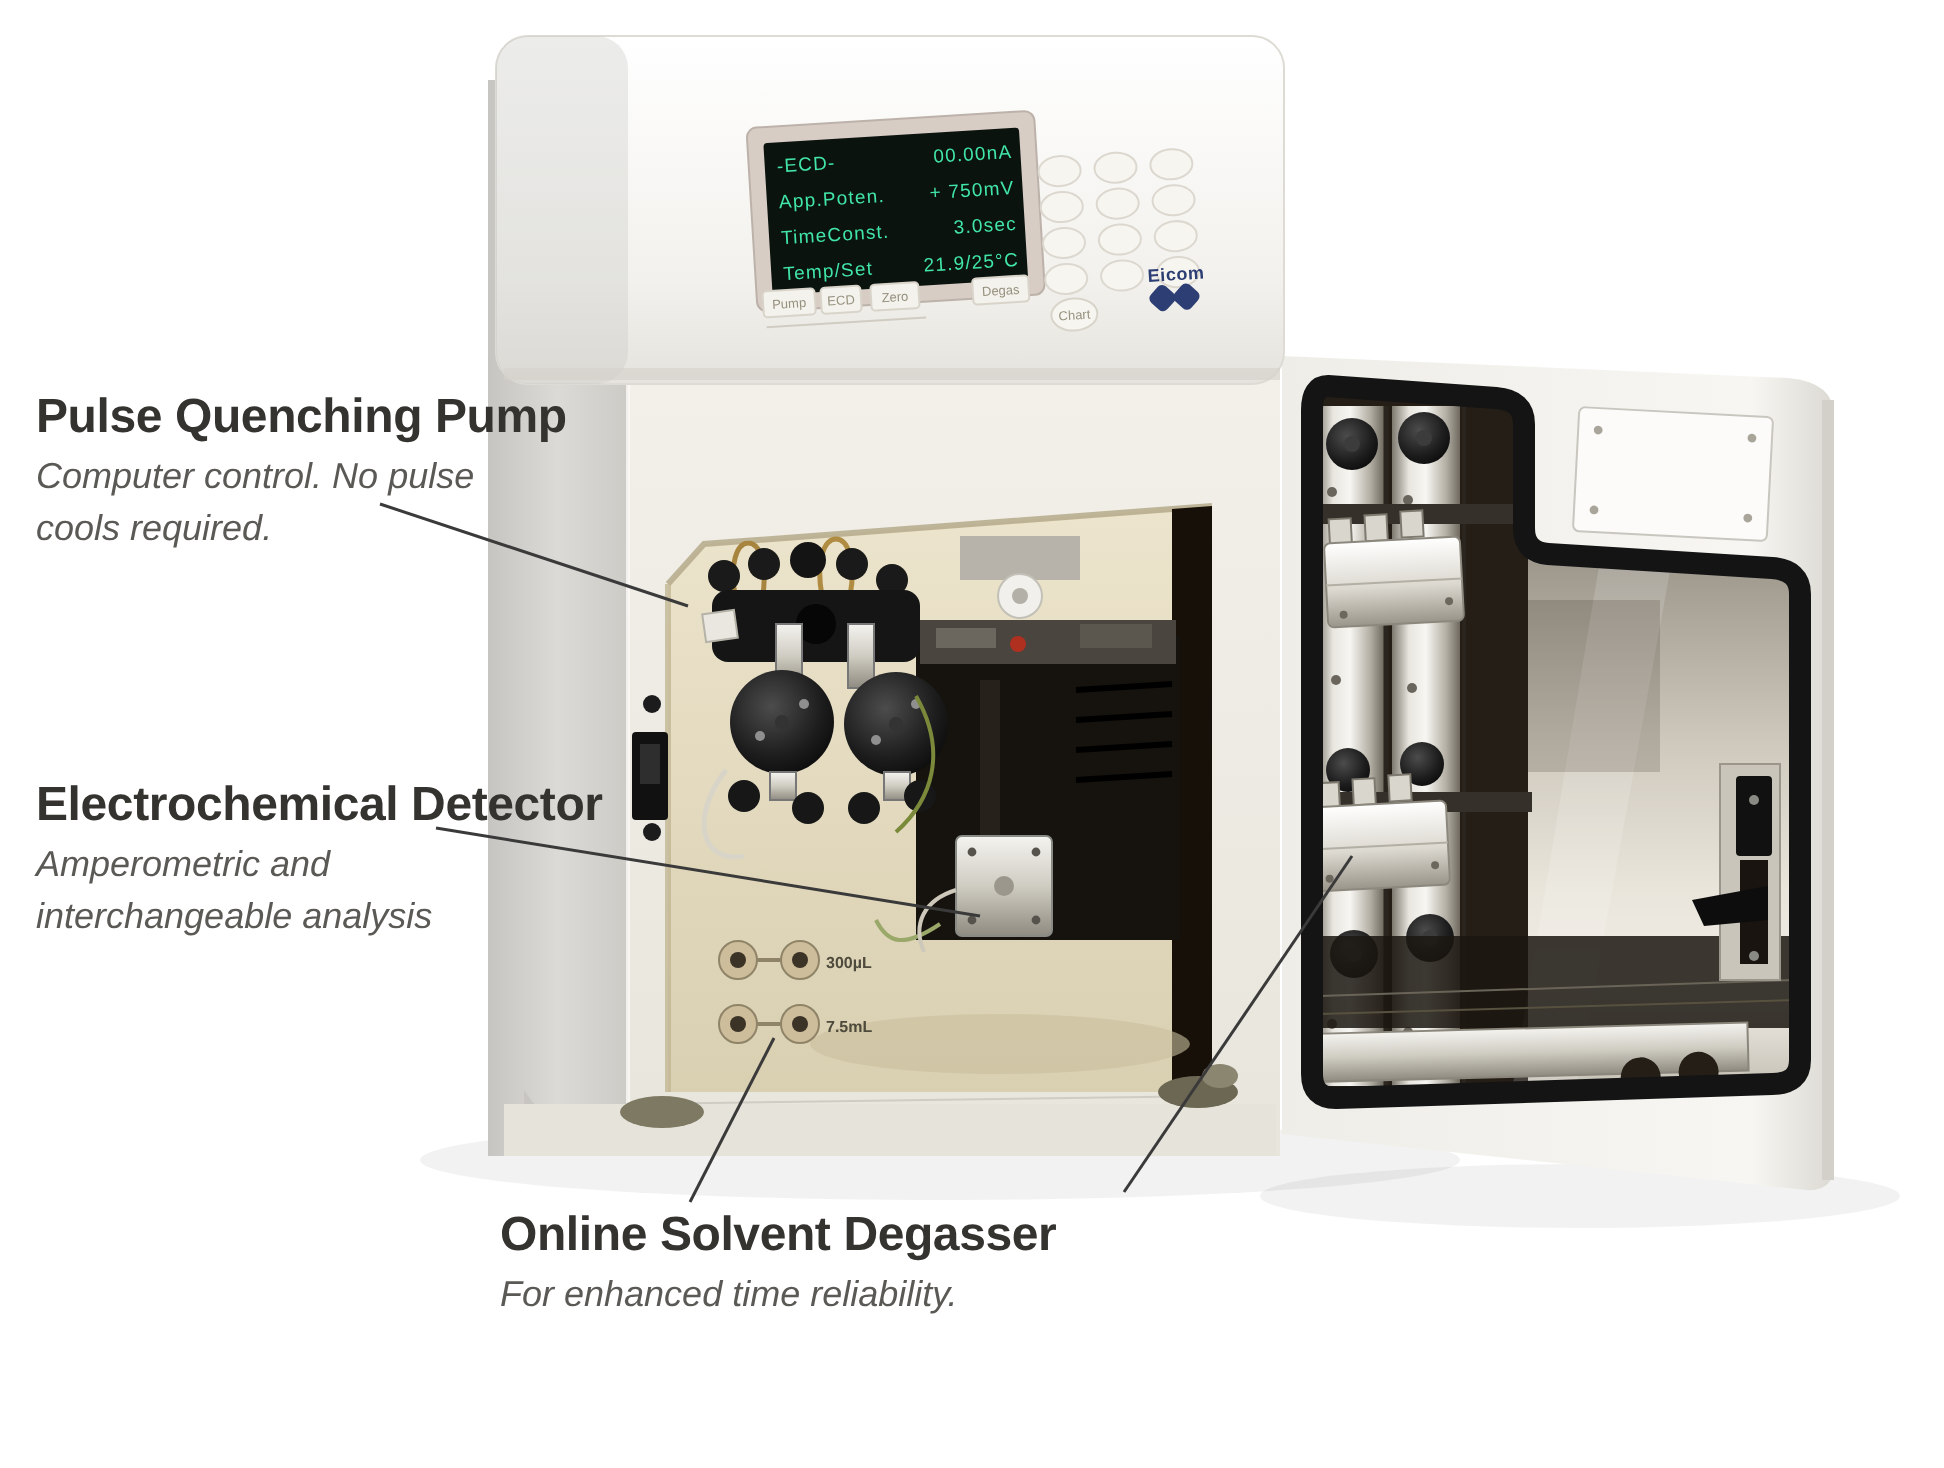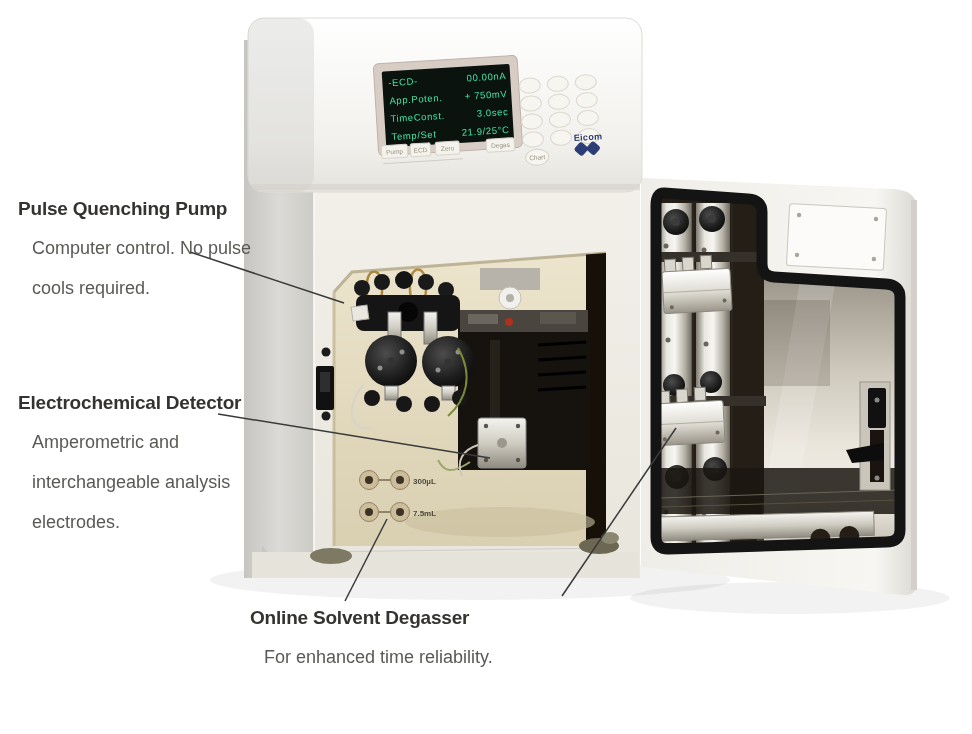--- a/index.html
+++ b/index.html
@@ -1,23 +1,23 @@
 <!DOCTYPE html>
 <html><head>
 <meta charset="utf-8">
 <style>
   html,body{margin:0;padding:0;background:#ffffff;}
   .stage{position:relative;width:972px;height:734px;background:#ffffff;overflow:hidden;
          font-family:"Liberation Sans",sans-serif;}
   .stage svg{position:absolute;left:0;top:0;}
   .ann{position:absolute;}
-  .ann-title{font-size:19px;font-weight:700;color:#343330;line-height:24px;
+  .ann-title{font-size:24px;font-weight:700;color:#343330;line-height:24px;
              letter-spacing:-0.2px;margin:0 0 4px 0;white-space:nowrap;}
-  .ann-desc{font-size:18px;color:#5a5955;line-height:26px;
-            margin:14px;white-space:nowrap;}
+  .ann-desc{font-style:italic;font-size:18px;color:#5a5955;line-height:26px;
+            margin:0;white-space:nowrap;}
   text{font-family:"Liberation Sans",sans-serif;}
   .lcd-text{font-family:"DejaVu Sans Mono",monospace;font-size:9.5px;letter-spacing:0.6px;}
   .key-label{font-size:6.5px;fill:#96917f;}
   .port-label{font-size:8px;font-weight:700;fill:#4e4a3c;}
   .brand-text{font-size:9px;font-weight:700;letter-spacing:0.3px;}
 </style>
 </head>
 <body>
 
 <div class="stage">
@@ -383,21 +383,20 @@
   <div class="ann" style="left:18px;top:197px;width:230px">
     <div class="ann-title">Pulse Quenching Pump</div>
     <div class="ann-desc">Computer control. No pulse</div>
     <div class="ann-desc">cools required.</div>
   </div>
 
   <div class="ann" style="left:18px;top:391px;width:220px">
     <div class="ann-title">Electrochemical Detector</div>
     <div class="ann-desc">Amperometric and</div>
     <div class="ann-desc">interchangeable analysis</div>
-    <div class="ann-desc">electrodes.</div>
   </div>
 
   <div class="ann" style="left:250px;top:606px;width:260px">
     <div class="ann-title">Online Solvent Degasser</div>
     <div class="ann-desc">For enhanced time reliability.</div>
   </div>
 
 
 </div>
 

